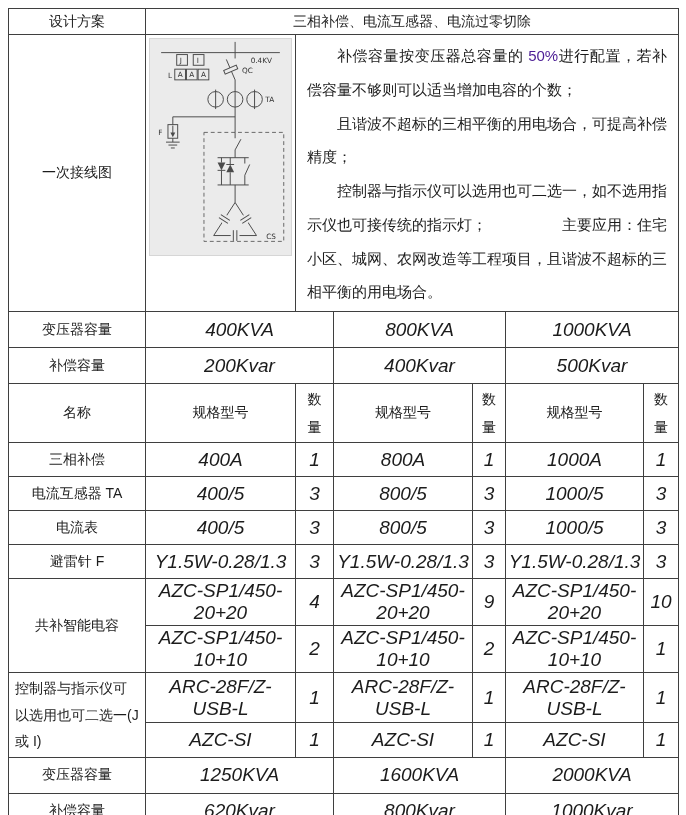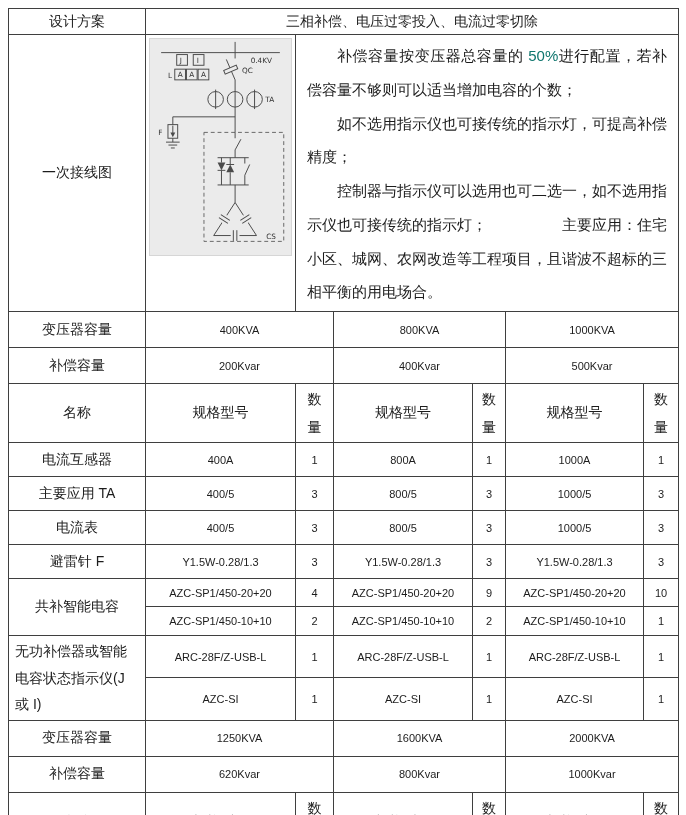--- a/index.html
+++ b/index.html
@@ -20,44 +20,44 @@
   tr.r-ctl{height:32px;}
   .diagram-cell{padding:3px;vertical-align:top;}
   .diagram-box{background:#ebebeb;width:100%;height:218px;border:1px solid #d6d6d6;box-sizing:border-box;}
   .diagram-box svg{width:100%;height:100%;display:block;}
   .dline{stroke:#4a4a4a;stroke-width:1;fill:none;}
   .dfill{fill:#4a4a4a;stroke:none;}
   .dtext{font-family:"DejaVu Sans",sans-serif;font-size:7.5px;fill:#333;}
   .notes{text-align:left;vertical-align:top;padding:4px 11px 2px 11px;
          font-size:15px;line-height:2.25;}
   .notes p{margin:0;text-indent:2em;text-align:justify;}
-  .hl{color:#0f766e;}
+  .hl{color:#4c1d95;}
   .gap{display:inline-block;width:5em;}
   .qty .vtext{display:inline-block;width:1.15em;word-break:break-all;line-height:2.0;text-indent:0;text-align:center;}
-  .val{font-size:11px;}
+  .val{font-size:19px;font-style:italic;}
 </style>
 </head>
 <body>
 
 <div class="page">
 <table>
 <colgroup>
   <col style="width:137px">
         <col style="width:150px">
         <col style="width:38px">
   <col style="width:139px">
         <col style="width:33px">
         <col style="width:138px">
         <col style="width:35px">
 </colgroup>
 
 <tbody>
         <tr class="r-design">
   <td class="label">设计方案</td>
-  <td colspan="6">三相补偿、电压过零投入、电流过零切除</td>
+  <td colspan="6">三相补偿、电流互感器、电流过零切除</td>
 </tr>
 
 <tr class="r-diagram">
   <td class="label">一次接线图</td>
   <td class="diagram-cell">
     <div class="diagram-box">
       <svg viewBox="0 0 138 222">
 
         <path class="dline" d="M84,3 V14"></path>
         <path class="dline" d="M8,14 H130"></path>
@@ -124,21 +124,21 @@
         <g transform="translate(84,202)">
           <rect x="-4.5" y="-5" width="9" height="10" fill="#ebebeb"></rect>
           <path class="dline" d="M-1.8,-5.5 V5.5 M1.8,-5.5 V5.5"></path>
         </g>
         <text class="dtext" x="116" y="206">CS</text>
       </svg>
     </div>
   </td>
   <td colspan="5" class="notes">
     <p><span>补偿容量按变压器总容量的 </span><span class="hl">50%</span><span>进行配置，若补偿容量不够则可以适当增加电容的个数；</span></p>
-    <p>如不选用指示仪也可接传统的指示灯，可提高补偿精度；</p>
+    <p>且谐波不超标的三相平衡的用电场合，可提高补偿精度；</p>
     <p><span>控制器与指示仪可以选用也可二选一，如不选用指示仪也可接传统的指示灯；</span><span class="gap"></span><span>主要应用：住宅小区、城网、农网改造等工程项目，且谐波不超标的三相平衡的用电场合。</span></p>
   </td>
 </tr>
 
 <tr class="r-cap">
   <td class="label">变压器容量</td>
   <td colspan="2" class="val">400KVA</td>
   <td colspan="2" class="val">800KVA</td>
   <td colspan="2" class="val">1000KVA</td>
 </tr>
@@ -153,30 +153,30 @@
   <td>名称</td>
   <td>规格型号</td>
   <td class="qty"><span class="vtext">数量</span></td>
   <td>规格型号</td>
   <td class="qty"><span class="vtext">数量</span></td>
   <td>规格型号</td>
   <td class="qty"><span class="vtext">数量</span></td>
 </tr>
 
 <tr class="r-item">
-  <td class="label">电流互感器</td>
+  <td class="label">三相补偿</td>
   <td class="val">400A</td>
   <td class="val">1</td>
   <td class="val">800A</td>
   <td class="val">1</td>
   <td class="val">1000A</td>
   <td class="val">1</td>
 </tr>
 <tr class="r-item">
-  <td class="label">主要应用 TA</td>
+  <td class="label">电流互感器 TA</td>
   <td class="val">400/5</td>
   <td class="val">3</td>
   <td class="val">800/5</td>
   <td class="val">3</td>
   <td class="val">1000/5</td>
   <td class="val">3</td>
 </tr>
 <tr class="r-item">
   <td class="label">电流表</td>
   <td class="val">400/5</td>
@@ -208,21 +208,21 @@
 <tr class="r-sub2">
   <td class="val">AZC-SP1/450-10+10</td>
   <td class="val">2</td>
   <td class="val">AZC-SP1/450-10+10</td>
   <td class="val">2</td>
   <td class="val">AZC-SP1/450-10+10</td>
   <td class="val">1</td>
 </tr>
 
 <tr class="r-ctl">
-  <td class="label label-left" rowspan="2">无功补偿器或智能电容状态指示仪(J 或 I)</td>
+  <td class="label label-left" rowspan="2">控制器与指示仪可以选用也可二选一(J 或 I)</td>
   <td class="val">ARC-28F/Z-USB-L</td>
   <td class="val">1</td>
   <td class="val">ARC-28F/Z-USB-L</td>
   <td class="val">1</td>
   <td class="val">ARC-28F/Z-USB-L</td>
   <td class="val">1</td>
 </tr>
 <tr class="r-ctl">
   <td class="val">AZC-SI</td>
   <td class="val">1</td>

